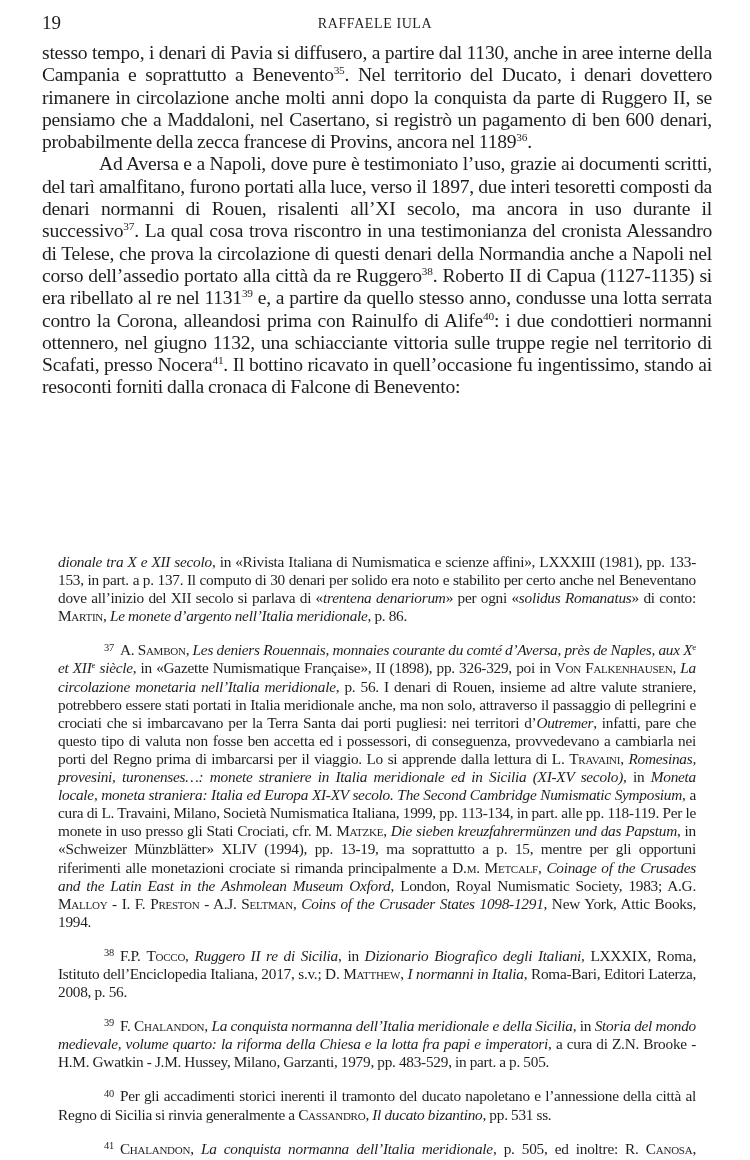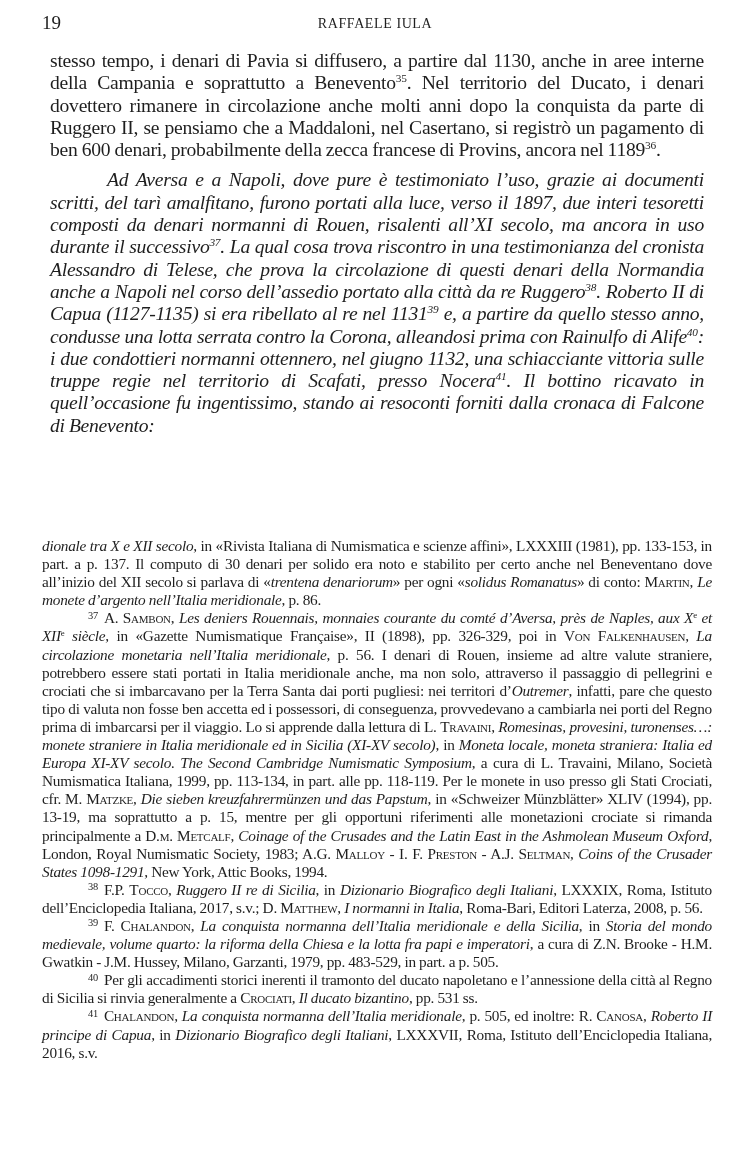--- a/index.html
+++ b/index.html
@@ -1,24 +1,24 @@
 <!DOCTYPE html>
 <html><head>
 <meta charset="utf-8">
 <style>
   html, body { margin: 0; padding: 0; background: #ffffff; }
   body { width: 750px; height: 1160px; overflow: hidden; position: relative; color: #1e1e1e; font-family: "Liberation Serif", "DejaVu Serif", serif; }
   .page-number { position: absolute; left: 42px; top: 12px; font-size: 19px; }
   .running-head { position: absolute; left: 0; right: 0; top: 16px; text-align: center; font-size: 14px; letter-spacing: 0.6px; text-transform: uppercase; }
   .body-text { position: absolute; left: 42px; width: 670px; top: 42px; font-size: 19.6px; line-height: 22.3px; text-align: justify; letter-spacing: -0.25px; word-spacing: -0.5px; }
-  .body-text p { margin: 8px; }
-  .body-text p.indent { text-indent: 57px; font-style: italic; }
+  .body-text p { margin: 0; }
+  .body-text p.indent { text-indent: 57px; }
   sup { font-size: 0.58em; line-height: 0; vertical-align: 0.62em; }
   .footnotes { position: absolute; left: 42px; width: 670px; top: 537px; font-size: 15.3px; line-height: 18.1px; text-align: justify; letter-spacing: -0.25px; word-spacing: -0.3px; }
-  .footnotes p { margin: 0; }
+  .footnotes p { margin: 16px; }
   .footnotes p.note { text-indent: 46px; }
   .footnotes .fn-num { font-size: 0.68em; vertical-align: 0.45em; line-height: 0; margin-right: 6px; }
   .sc { font-variant: small-caps; }
   i { font-style: italic; }
 </style>
 </head>
 <body>
 
 <div class="page-number">19</div>
 <div class="running-head">RAFFAELE IULA</div>
@@ -32,16 +32,16 @@
   <p><i>dionale tra X e XII secolo</i><span>, in «Rivista Italiana di Numismatica e scienze affini», LXXXIII (1981), pp. 133-153, in part. a p. 137. Il computo di 30 denari per solido era noto e stabilito per certo anche nel Beneventano dove all’inizio del XII secolo si parlava di «</span><i>trentena denariorum</i><span>» per ogni «</span><i>solidus Romanatus</i><span>» di conto: </span><span class="sc">Martin</span><span>, </span><i>Le monete d’argento nell’Italia meridionale</i><span>, p. 86.</span></p>
 
 
 
   <p class="note"><span class="fn-num">37</span><span>A. </span><span class="sc">Sambon</span><span>, </span><i>Les deniers Rouennais, monnaies courante du comté d’Aversa, près de Naples, aux X</i><sup>e</sup><i> et XII</i><sup>e</sup><i> siècle</i><span>, in «Gazette Numismatique Française», II (1898), pp. 326-329, poi in </span><span class="sc">Von Falkenhausen</span><span>, </span><i>La circolazione monetaria nell’Italia meridionale</i><span>, p. 56. I denari di Rouen, insieme ad altre valute straniere, potrebbero essere stati portati in Italia meridionale anche, ma non solo, attraverso il passaggio di pellegrini e crociati che si imbarcavano per la Terra Santa dai porti pugliesi: nei territori d’</span><i>Outremer</i><span>, infatti, pare che questo tipo di valuta non fosse ben accetta ed i possessori, di conseguenza, provvedevano a cambiarla nei porti del Regno prima di imbarcarsi per il viaggio. Lo si apprende dalla lettura di L. </span><span class="sc">Travaini</span><span>, </span><i>Romesinas, provesini, turonenses…: monete straniere in Italia meridionale ed in Sicilia (XI-XV secolo)</i><span>, in </span><i>Moneta locale, moneta straniera: Italia ed Europa XI-XV secolo. The Second Cambridge Numismatic Symposium</i><span>, a cura di L. Travaini, Milano, Società Numismatica Italiana, 1999, pp. 113-134, in part. alle pp. 118-119. Per le monete in uso presso gli Stati Crociati, cfr. M. </span><span class="sc">Matzke</span><span>, </span><i>Die sieben kreuzfahrermünzen und das Papstum</i><span>, in «Schweizer Münzblätter» XLIV (1994), pp. 13-19, ma soprattutto a p. 15, mentre per gli opportuni riferimenti alle monetazioni crociate si rimanda principalmente a D.</span><span class="sc">m. Metcalf</span><span>, </span><i>Coinage of the Crusades and the Latin East in the Ashmolean Museum Oxford</i><span>, London, Royal Numismatic Society, 1983; A.G. </span><span class="sc">Malloy</span><span> - I. F. </span><span class="sc">Preston</span><span> - A.J. </span><span class="sc">Seltman</span><span>, </span><i>Coins of the Crusader States 1098-1291</i><span>, New York, Attic Books, 1994.</span></p>
 
   <p class="note"><span class="fn-num">38</span><span>F.P. </span><span class="sc">Tocco</span><span>, </span><i>Ruggero II re di Sicilia</i><span>, in </span><i>Dizionario Biografico degli Italiani</i><span>, LXXXIX, Roma, Istituto dell’Enciclopedia Italiana, 2017, s.v.; D. </span><span class="sc">Matthew</span><span>, </span><i>I normanni in Italia</i><span>, Roma-Bari, Editori Laterza, 2008, p. 56.</span></p>
 
   <p class="note"><span class="fn-num">39</span><span>F. </span><span class="sc">Chalandon</span><span>, </span><i>La conquista normanna dell’Italia meridionale e della Sicilia</i><span>, in </span><i>Storia del mondo medievale, volume quarto: la riforma della Chiesa e la lotta fra papi e imperatori</i><span>, a cura di Z.N. Brooke - H.M. Gwatkin - J.M. Hussey, Milano, Garzanti, 1979, pp. 483-529, in part. a p. 505.</span></p>
 
-  <p class="note"><span class="fn-num">40</span><span>Per gli accadimenti storici inerenti il tramonto del ducato napoletano e l’annessione della città al Regno di Sicilia si rinvia generalmente a </span><span class="sc">Crociati</span><span>, </span><i>Il ducato bizantino</i><span>, pp. 531 ss.</span></p>
+  <p class="note"><span class="fn-num">40</span><span>Per gli accadimenti storici inerenti il tramonto del ducato napoletano e l’annessione della città al Regno di Sicilia si rinvia generalmente a </span><span class="sc">Cassandro</span><span>, </span><i>Il ducato bizantino</i><span>, pp. 531 ss.</span></p>
 
   <p class="note"><span class="fn-num">41</span><span class="sc">Chalandon</span><span>, </span><i>La conquista normanna dell’Italia meridionale</i><span>, p. 505, ed inoltre: R. </span><span class="sc">Canosa</span><span>, </span><i>Roberto II principe di Capua</i><span>, in </span><i>Dizionario Biografico degli Italiani</i><span>, LXXXVII, Roma, Istituto dell’Enciclopedia Italiana, 2016, s.v.</span></p>
 </div>
 
 </body></html>

